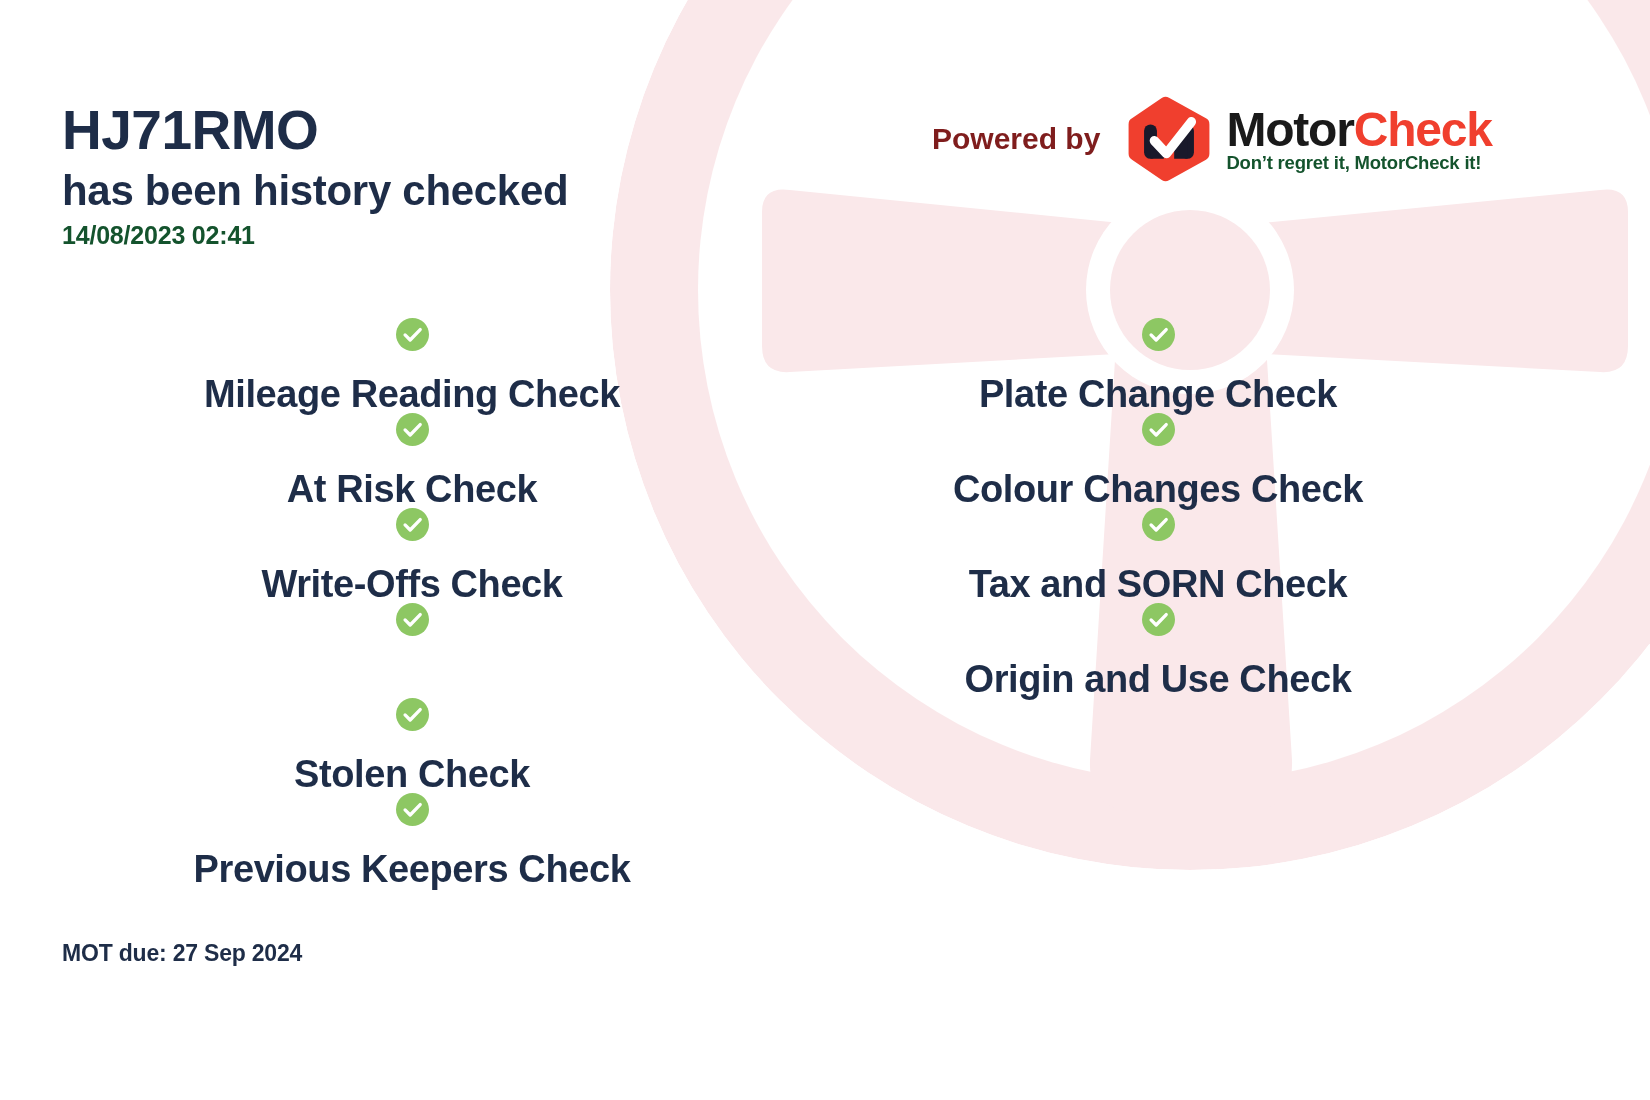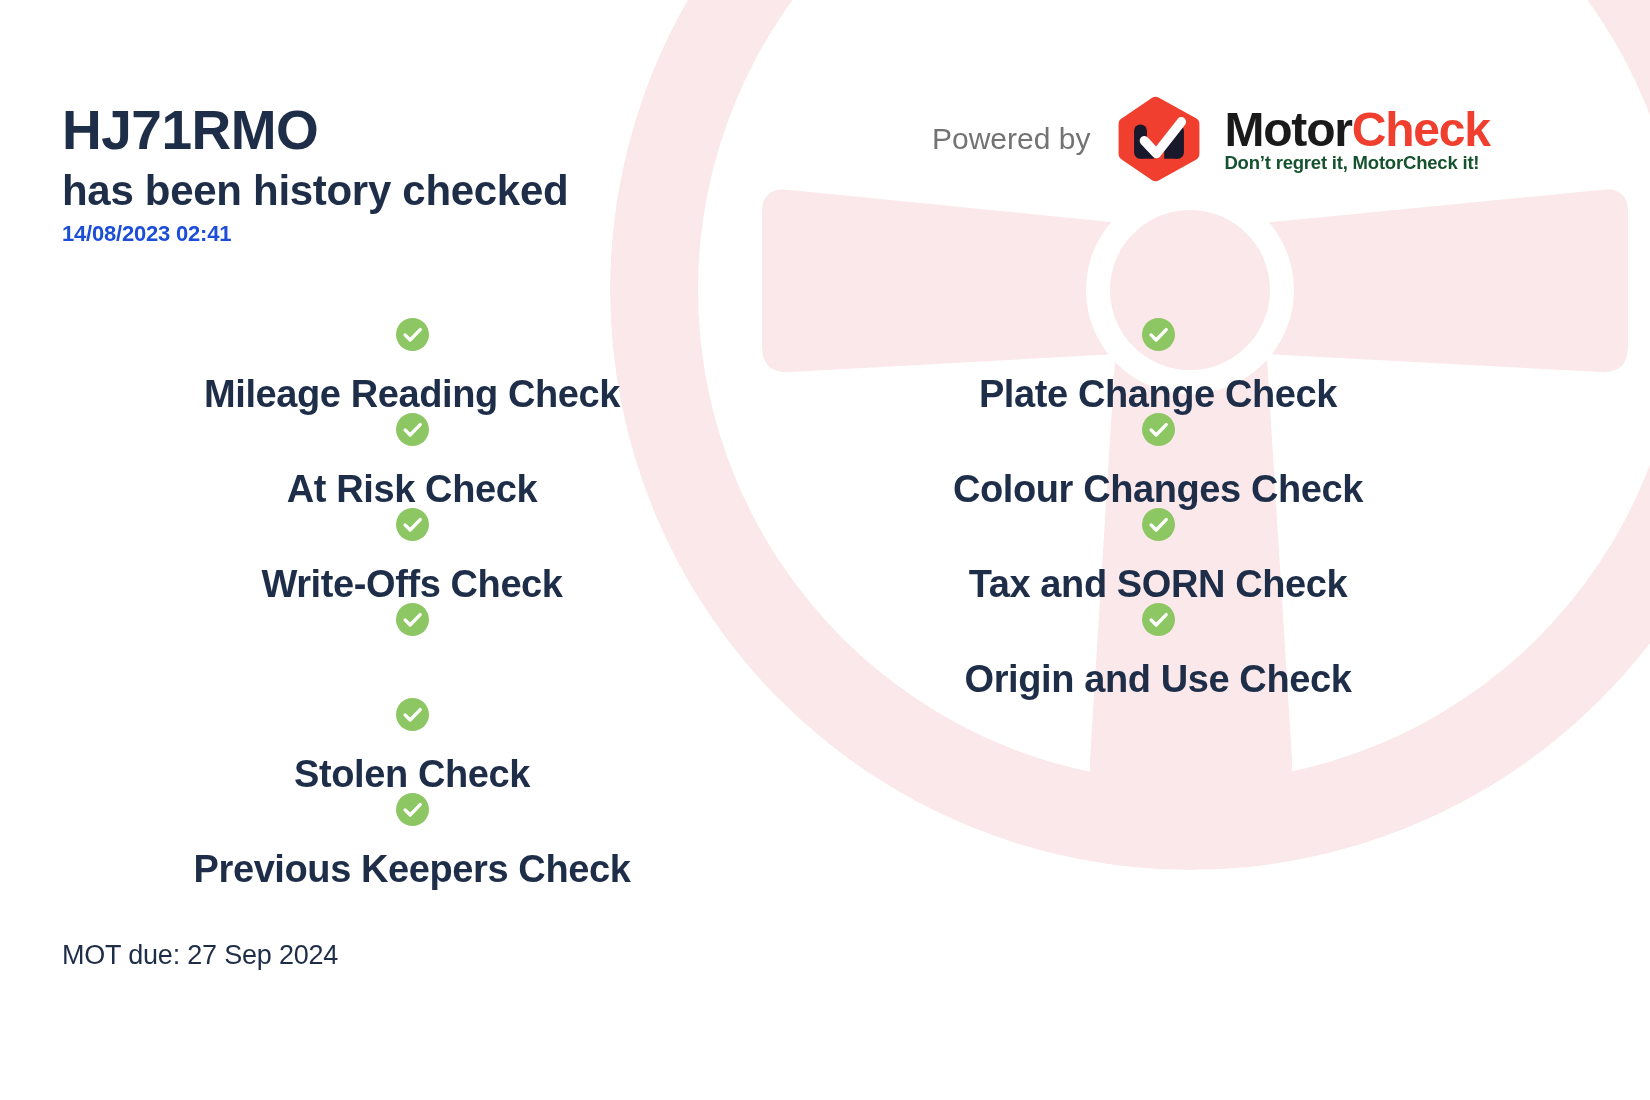--- a/index.html
+++ b/index.html
@@ -60,47 +60,47 @@
   #headline-sub {
     font-size: 42px;
     font-weight: bold;
     color: #1e2d48;
     line-height: 1.18;
     margin: 4px 16px 0 0;
     letter-spacing: -0.3px;
     white-space: nowrap;
   }
   #timestamp {
-    font-size: 22px;
-    font-weight: bold;
-    color: #1d4ed8;
+    font-size: 25px;
+    font-weight: bold;
+    color: #14532d;
     margin: 6px 0 0 0;
     letter-spacing: -0.2px;
     white-space: nowrap;
   }
 
   
   #brand-block {
     position: absolute;
     left: 932px;
     top: 96px;
     display: flex;
     align-items: center;
     gap: 26px;
   }
   #powered-by-label {
     font-size: 30px;
-    font-weight: normal;
-    color: #737373;
+    font-weight: bold;
+    color: #7f1d1d;
     white-space: nowrap;
   }
   #logo-lockup {
     display: flex;
     align-items: center;
-    gap: 22px;
+    gap: 14px;
   }
   #logo-mark {
     width: 86px;
     height: 86px;
     flex: 0 0 auto;
   }
   #logo-text-group {
     display: flex;
     flex-direction: column;
     justify-content: center;
@@ -149,22 +149,22 @@
     color: #1e2d48;
     letter-spacing: -0.4px;
     white-space: nowrap;
   }
 
   
   #mot-due-line {
     position: absolute;
     left: 62px;
     top: 940px;
-    font-size: 27px;
-    font-weight: normal;
+    font-size: 23px;
+    font-weight: bold;
     color: #1e2d48;
     letter-spacing: -0.2px;
     white-space: nowrap;
   }
 </style>
 </head>
 <body>
 
 <div id="stage">
 

